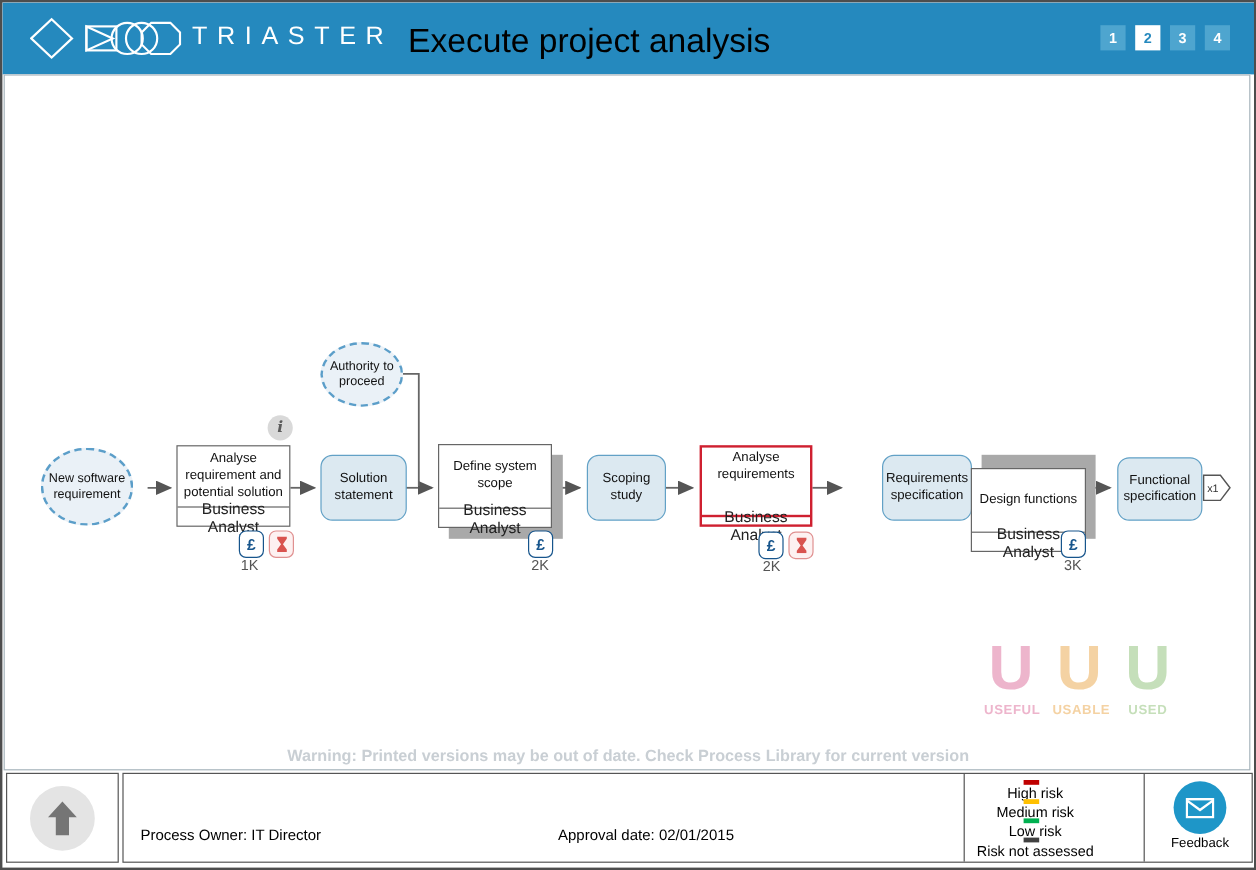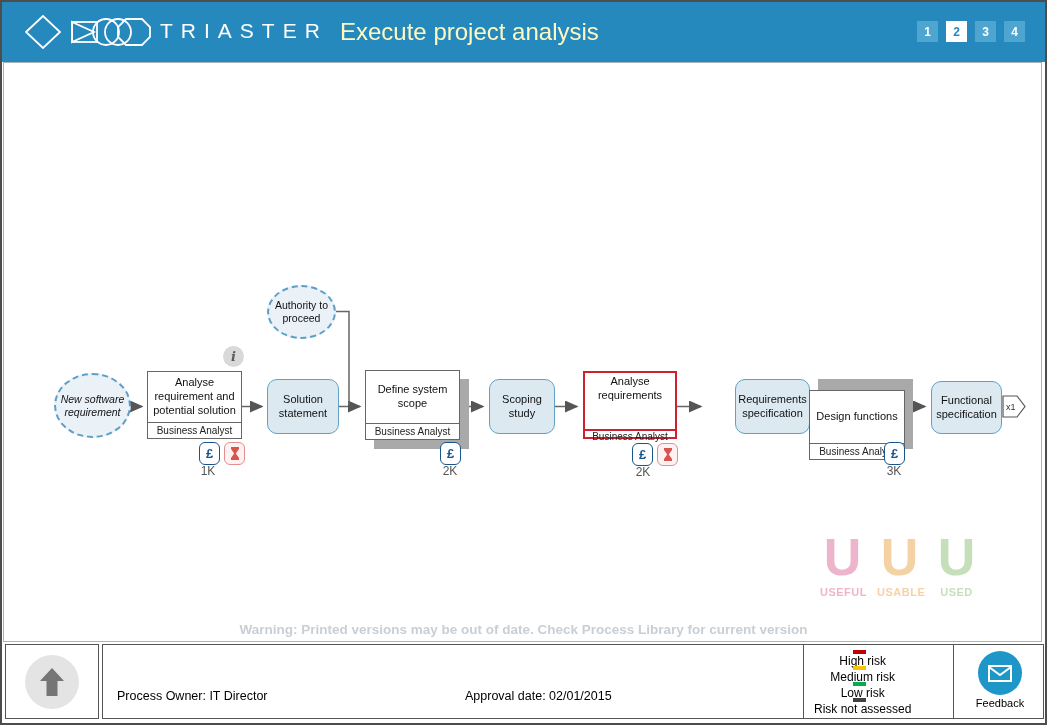--- a/index.html
+++ b/index.html
@@ -2,35 +2,35 @@
 <html><head>
 <meta charset="utf-8">
 <style>
   html,body{margin:0;padding:0;background:#fff;font-family:"Liberation Sans",sans-serif;}
   #page{position:relative;width:1043px;height:721px;border:2px solid #4d4d4d;background:#fff;overflow:hidden;}
 
   
   #header{position:absolute;left:0;top:0;width:100%;height:60px;background:#2589be;}
   #logo{position:absolute;left:23px;top:12px;}
   #brand{position:absolute;left:158px;top:17px;color:#fff;font-size:21px;letter-spacing:8px;font-weight:500;}
-  #title{position:absolute;left:338px;top:16px;color:#fef9c3;font-size:24px;text-align:right;}
+  #title{position:absolute;left:338px;top:16px;color:#000000;font-size:28px;text-align:right;}
   #pagenav{position:absolute;right:20px;top:19px;display:flex;gap:8px;}
   .pgbtn{width:21px;height:21px;background:#4ea5cf;color:#fff;font-weight:bold;font-size:12px;
          display:flex;align-items:center;justify-content:center;border:none;cursor:pointer;
          font-family:"Liberation Sans",sans-serif;}
   .pgbtn.active{background:#fff;color:#2589be;}
 
   
   #canvas{position:absolute;left:1px;top:60px;width:1037px;height:578px;border:1px solid #a7b4bc;background:#fff;}
 
   
   .activity{position:absolute;background:#fff;border:1px solid #666;display:flex;flex-direction:column;
             font-size:11px;text-align:center;color:#111;box-sizing:border-box;}
   .activity .main{flex:1;display:flex;align-items:center;justify-content:center;padding:2px 3px;line-height:1.25;}
-  .activity .role{height:15px;border-top:1px solid #666;font-size:10px;display:flex;align-items:center;justify-content:center;color:#222;}
+  .activity .role{height:15px;border-top:1px solid #666;font-size:13px;display:flex;align-items:center;justify-content:center;color:#222;}
   .activity.risk-high{border:2px solid #cf2030;}
   .activity.risk-high .role{border-top:2px solid #cf2030;}
   .shadow{position:absolute;background:#a9a9a9;}
   .deliverable{position:absolute;background:#dce9f1;border:1px solid #62a1c6;border-radius:10px;
                display:flex;align-items:center;justify-content:center;font-size:11px;line-height:1.25;
                text-align:center;color:#111;box-sizing:border-box;padding:6px;}
   .io-ellipse{position:absolute;background:#eaf1f7;border:2px dashed #5b9ec9;border-radius:50%;
               display:flex;align-items:center;justify-content:center;font-size:10.5px;line-height:1.2;
               text-align:center;color:#111;box-sizing:border-box;padding:4px;}
   .cost-icon{position:absolute;width:21px;height:23px;background:#fff;border:1px solid #17558c;border-radius:6px;
@@ -111,21 +111,21 @@
       <path d="M336,404.5 H358" marker-end="url(#arr)"></path>
       <path d="M457,404.5 H481" marker-end="url(#arr)"></path>
       <path d="M552,404.5 H575" marker-end="url(#arr)"></path>
       <path d="M674,404.5 H699" marker-end="url(#arr)"></path>
       <path d="M779,404.5 H802" marker-end="url(#arr)"></path>
       <path d="M902,404.5 H923" marker-end="url(#arr)"></path>
       <path d="M333,309.5 H347 V403"></path>
     </g>
   </svg>
 
-  <div class="io-ellipse" style="left:52px;top:371px;width:77px;height:65px;font-style:italic;">
+  <div class="io-ellipse" style="left:32px;top:371px;width:77px;height:65px;">
     <span>New software requirement</span>
   </div>
   <div class="io-ellipse" style="left:265px;top:283px;width:69px;height:54px;">
     <span>Authority to proceed</span>
   </div>
 
   <div class="info-icon" style="left:221px;top:344px;">
     <span>i</span>
   </div>
   <div class="activity" style="left:145px;top:369px;width:95px;height:68px;">

